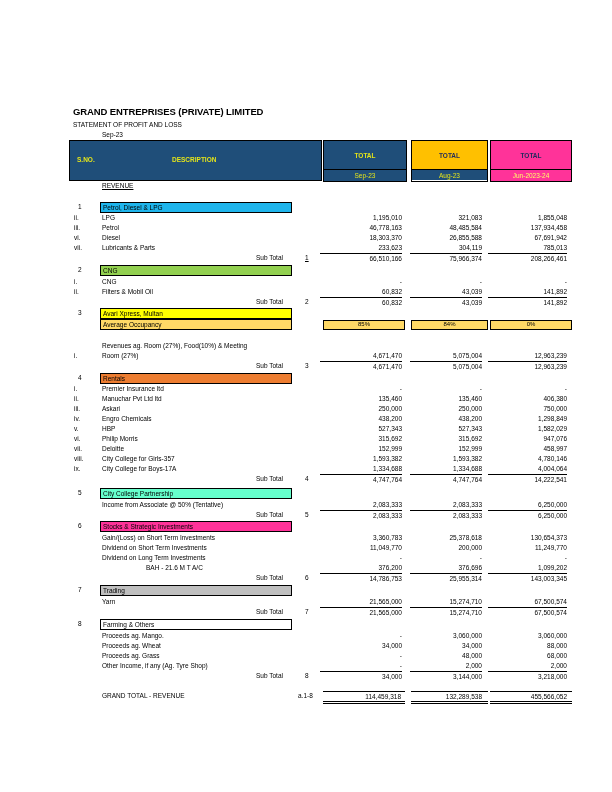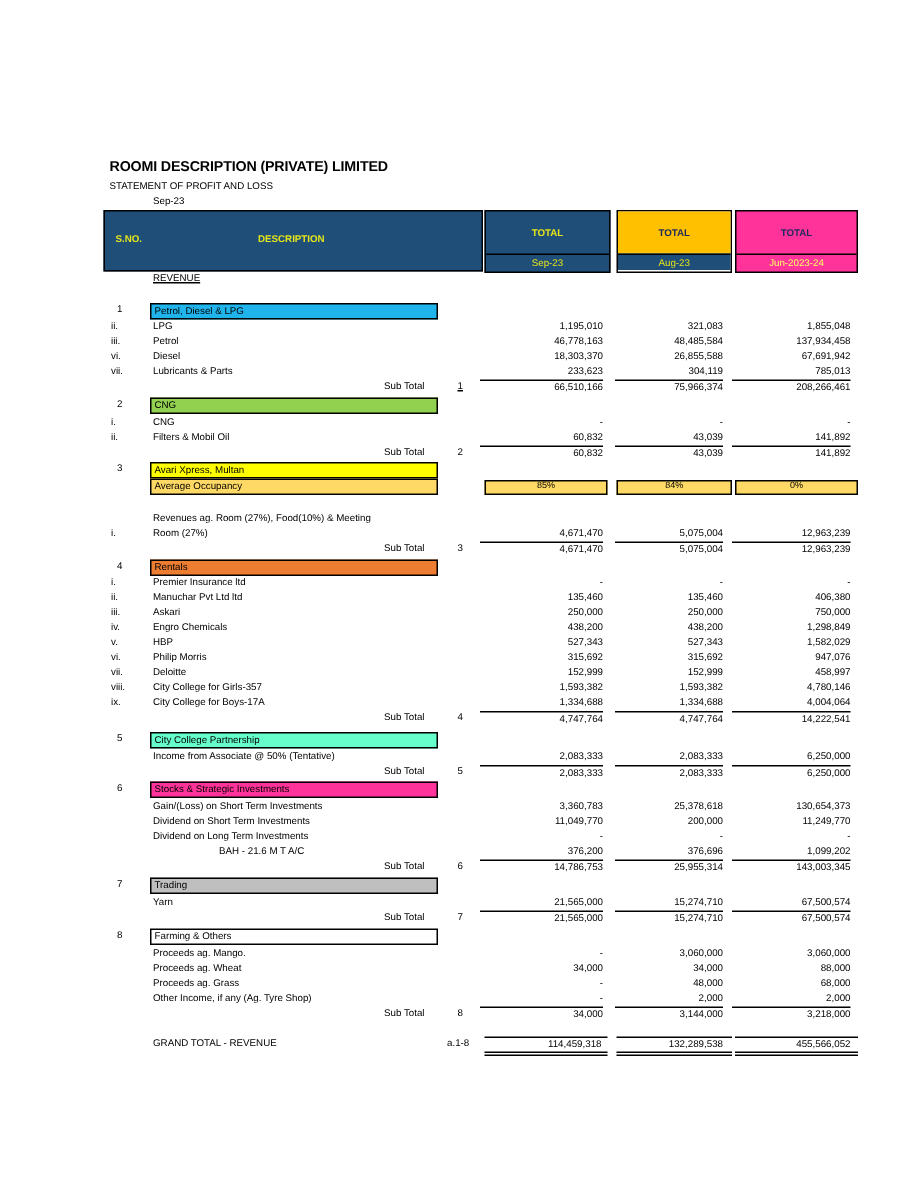--- a/index.html
+++ b/index.html
@@ -47,21 +47,21 @@
     .row .u3 { left: 490px; width: 82px; }
 
     .cat { position: absolute; left: 100px; width: 192px; height: 11px; border: 1.2px solid #000; font-size: 6.5px; line-height: 9px; padding-left: 2px; }
     .occ { position: absolute; height: 10px; border: 1.5px solid #000; background: #ffd966; font-size: 6px; line-height: 7px; text-align: center; }
 
     .gt-row .v { border-top: 1px solid #000; border-bottom: 3px double #000; line-height: 9px; }
   </style>
 </head>
 <body>
 
-<div class="abs t-company">ROOMI DESCRIPTION (PRIVATE) LIMITED</div>
+<div class="abs t-company">GRAND ENTREPRISES (PRIVATE) LIMITED</div>
 <div class="abs t-stmt">STATEMENT OF PROFIT AND LOSS</div>
 <div class="abs t-period">Sep-23</div>
 
 <div class="abs hdr-main"></div>
 <div class="abs hdr-sno">S.NO.</div>
 <div class="abs hdr-desc">DESCRIPTION</div>
 
 <div class="abs col-hdr ch1">
   <div class="top">TOTAL</div>
   <div class="bot">Sep-23</div>

